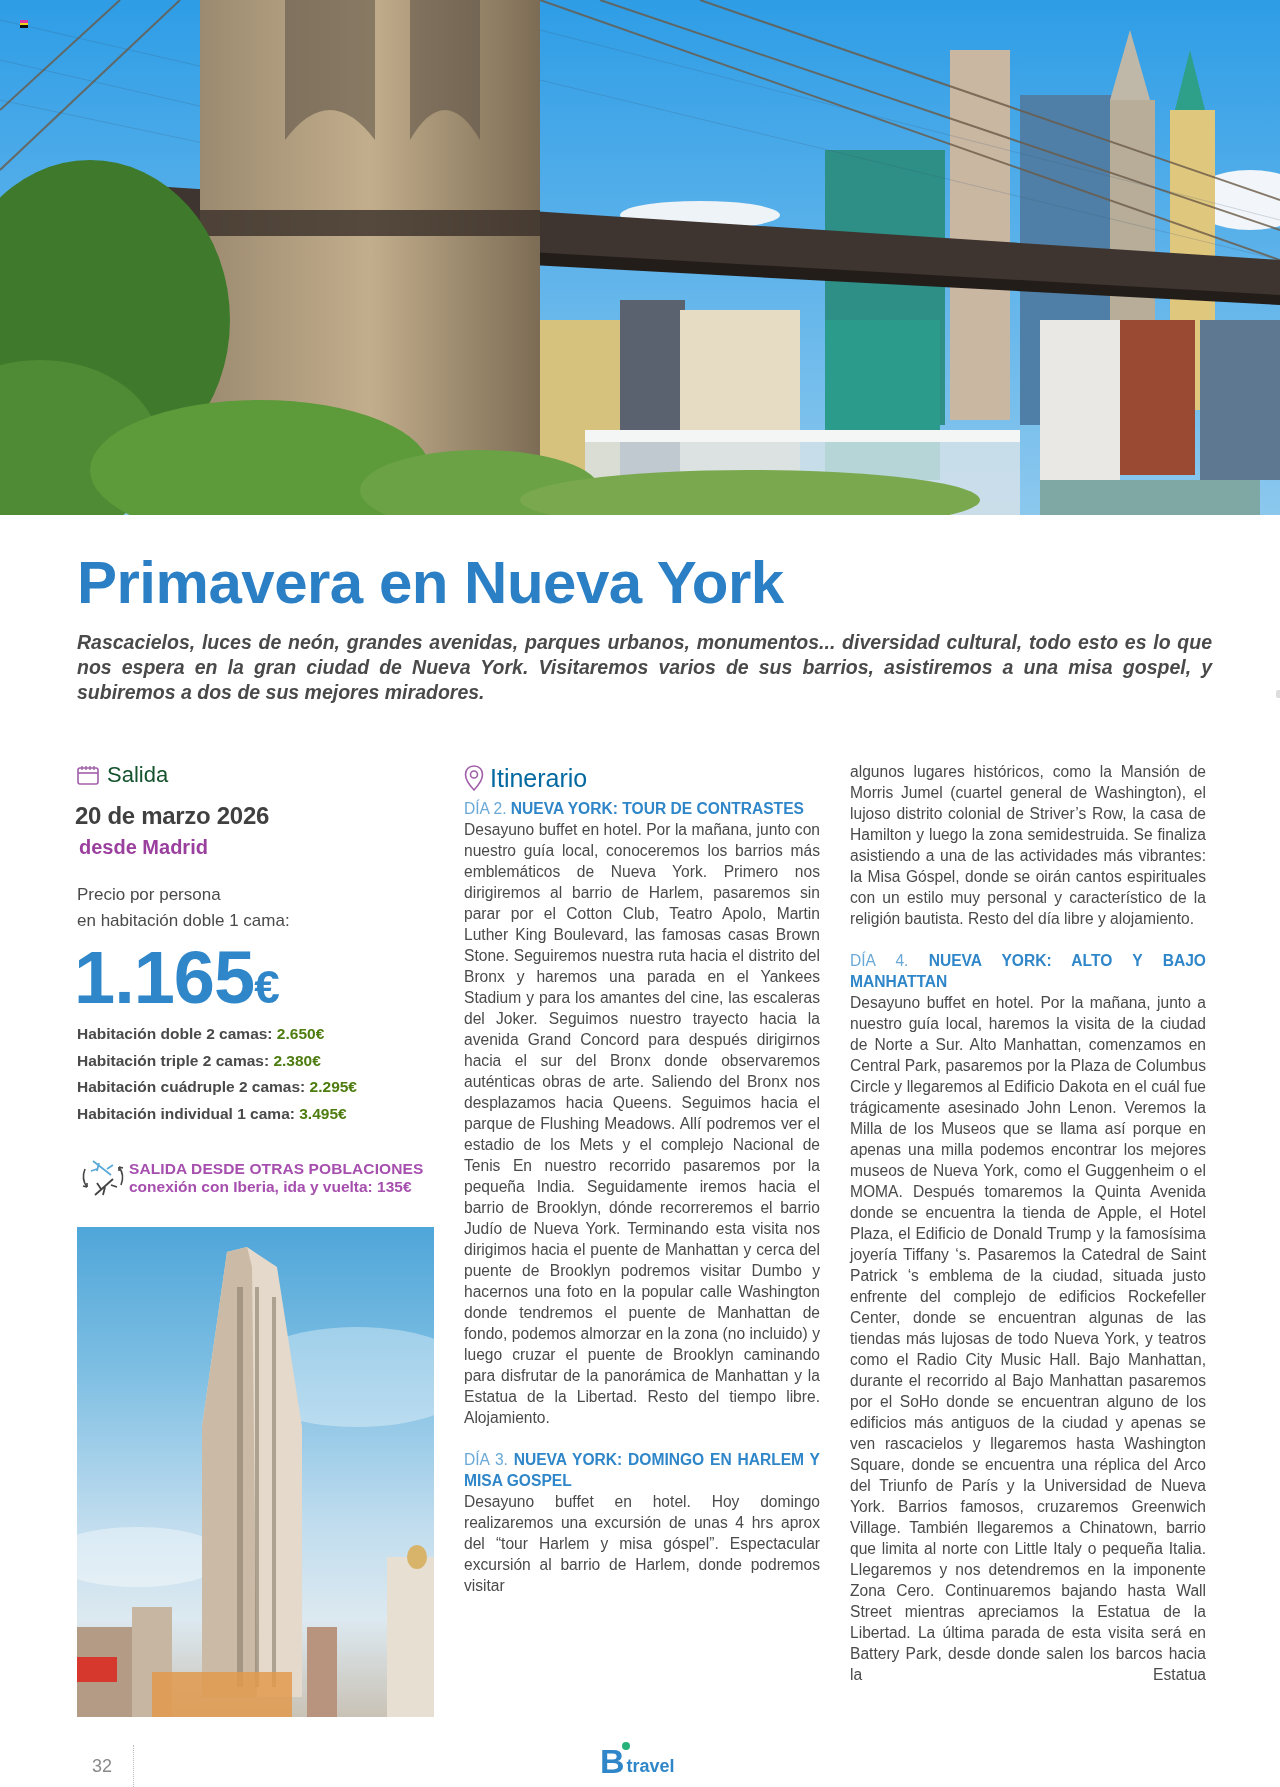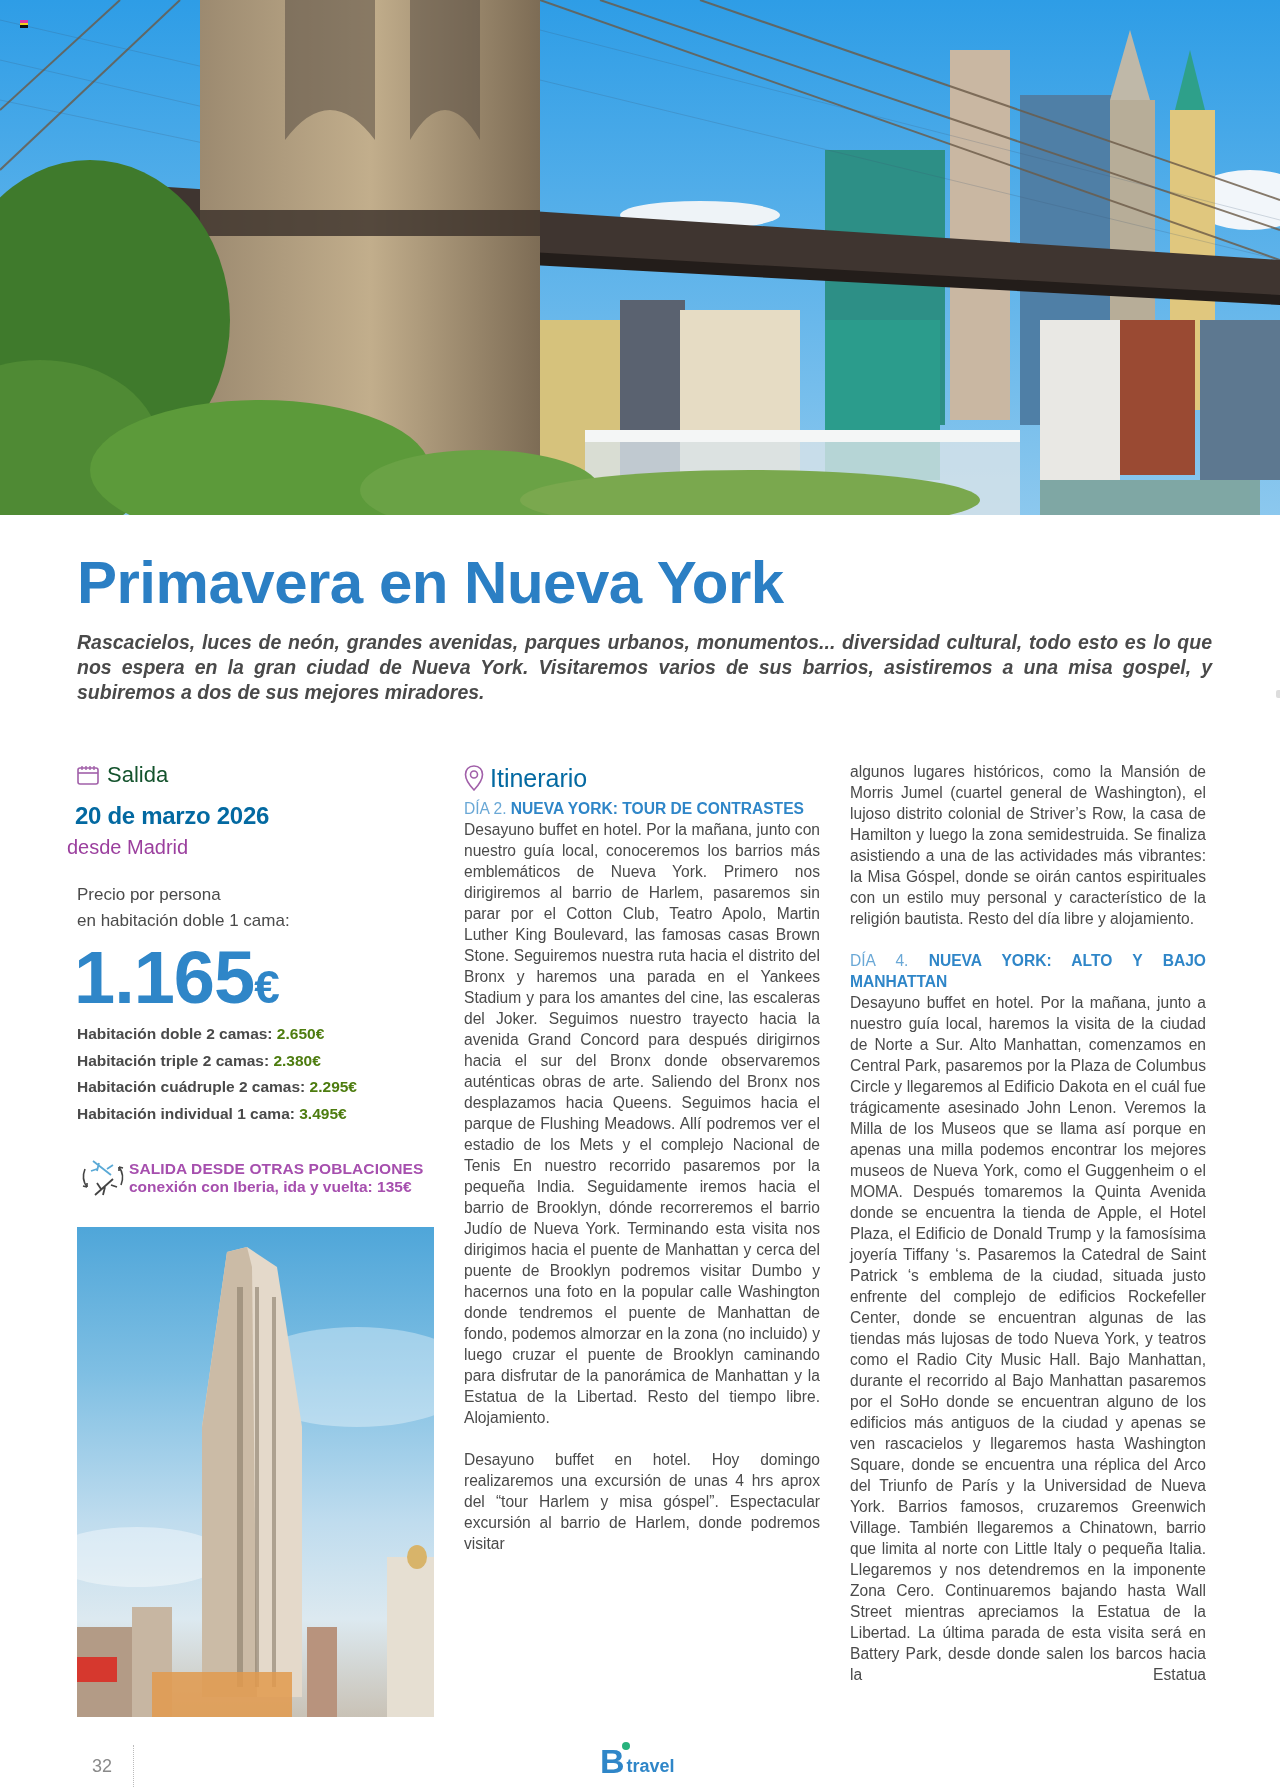--- a/index.html
+++ b/index.html
@@ -13,22 +13,22 @@
   .cmyk-mark { position: absolute; left: 20px; top: 20px; width: 8px; height: 8px; display: flex; flex-direction: column; }
   .cmyk-mark span { flex: 1; }
 
   
   .title { position: absolute; left: 77px; top: 548px; font-size: 60px; font-weight: 700; color: #2b7fc4; letter-spacing: -0.5px; white-space: nowrap; }
   .intro { position: absolute; left: 77px; top: 630px; width: 1135px; font-size: 19.5px; font-style: italic; font-weight: 700; color: #4a4a4a; line-height: 25px; text-align: justify; }
 
   
   .salida-head { position: absolute; left: 77px; top: 762px; display: flex; align-items: center; gap: 8px; color: #14532d; font-size: 22px; }
   .salida-head svg { width: 22px; height: 20px; }
-  .date { position: absolute; left: 75px; top: 802px; font-size: 24px; font-weight: 700; color: #0369a1; letter-spacing: -0.3px; }
-  .from { position: absolute; left: 67px; top: 836px; font-size: 20px; font-weight: 400; color: #9b3f9e; }
+  .date { position: absolute; left: 75px; top: 802px; font-size: 24px; font-weight: 700; color: #404040; letter-spacing: -0.3px; }
+  .from { position: absolute; left: 79px; top: 836px; font-size: 20px; font-weight: 700; color: #9b3f9e; }
   .price-label { position: absolute; left: 77px; top: 882px; font-size: 17px; color: #4a4a4a; line-height: 26px; }
   .price { position: absolute; left: 74px; top: 938px; font-size: 74px; font-weight: 700; color: #2f86c8; letter-spacing: -1px; line-height: 80px; }
   .price .cur { font-size: 46px; }
   .rates { position: absolute; left: 77px; top: 1021px; font-size: 15.5px; font-weight: 700; color: #4a4a4a; line-height: 26.5px; }
   .rates .val { color: #4d7c0f; }
   .other { position: absolute; left: 77px; top: 1155px; display: flex; align-items: center; }
   .other svg { width: 52px; height: 46px; }
   .other-text { font-size: 15.5px; font-weight: 700; color: #a64fae; line-height: 18px; }
   .other-text .l1 { letter-spacing: 0.1px; }
 
@@ -207,20 +207,21 @@
     <span>Itinerario</span>
   </div>
 
 
   <div class="day-block">
     <div class="day-title"><span class="dn">DÍA 2. </span><span>NUEVA YORK: TOUR DE CONTRASTES</span></div>
     <p>Desayuno buffet en hotel. Por la mañana, junto con nuestro guía local, conoceremos los barrios más emblemáticos de Nueva York. Primero nos dirigiremos al barrio de Harlem, pasaremos sin parar por el Cotton Club, Teatro Apolo, Martin Luther King Boulevard, las famosas casas Brown Stone. Seguiremos nuestra ruta hacia el distrito del Bronx y haremos una parada en el Yankees Stadium y para los amantes del cine, las escaleras del Joker. Seguimos nuestro trayecto hacia la avenida Grand Concord para después dirigirnos hacia el sur del Bronx donde observaremos auténticas obras de arte. Saliendo del Bronx nos desplazamos hacia Queens. Seguimos hacia el parque de Flushing Meadows. Allí podremos ver el estadio de los Mets y el complejo Nacional de Tenis En nuestro recorrido pasaremos por la pequeña India. Seguidamente iremos hacia el barrio de Brooklyn, dónde recorreremos el barrio Judío de Nueva York. Terminando esta visita nos dirigimos hacia el puente de Manhattan y cerca del puente de Brooklyn podremos visitar Dumbo y hacernos una foto en la popular calle Washington donde tendremos el puente de Manhattan de fondo, podemos almorzar en la zona (no incluido) y luego cruzar el puente de Brooklyn caminando para disfrutar de la panorámica de Manhattan y la Estatua de la Libertad. Resto del tiempo libre. Alojamiento.</p>
   </div>
 
   <div class="day-block">
+    <div class="day-title"><span class="dn">DÍA 3. </span><span>NUEVA YORK: DOMINGO EN HARLEM Y MISA GOSPEL</span></div>
     <p class="last-line">Desayuno buffet en hotel. Hoy domingo realizaremos una excursión de unas 4 hrs aprox del “tour Harlem y misa góspel”. Espectacular excursión al barrio de Harlem, donde podremos visitar</p>
   </div>
 </div>
 
 <div class="col col-right">
   <div class="day-block">
     <p>algunos lugares históricos, como la Mansión de Morris Jumel (cuartel general de Washington), el lujoso distrito colonial de Striver’s Row, la casa de Hamilton y luego la zona semidestruida. Se finaliza asistiendo a una de las actividades más vibrantes: la Misa Góspel, donde se oirán cantos espirituales con un estilo muy personal y característico de la religión bautista. Resto del día libre y alojamiento.</p>
   </div>
   <div class="day-block">
     <div class="day-title" style="text-align:justify; text-align-last:left;"><span class="dn">DÍA 4. </span><span>NUEVA YORK: ALTO Y BAJO MANHATTAN</span></div>

